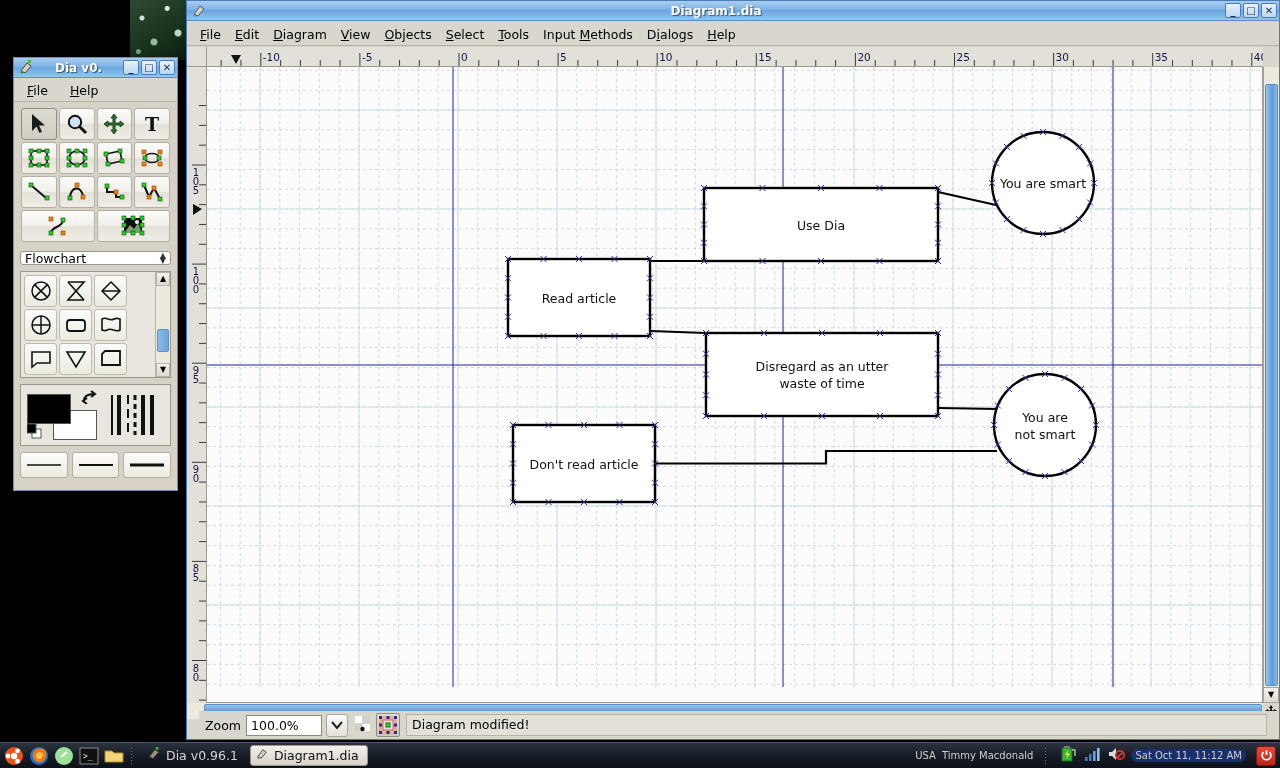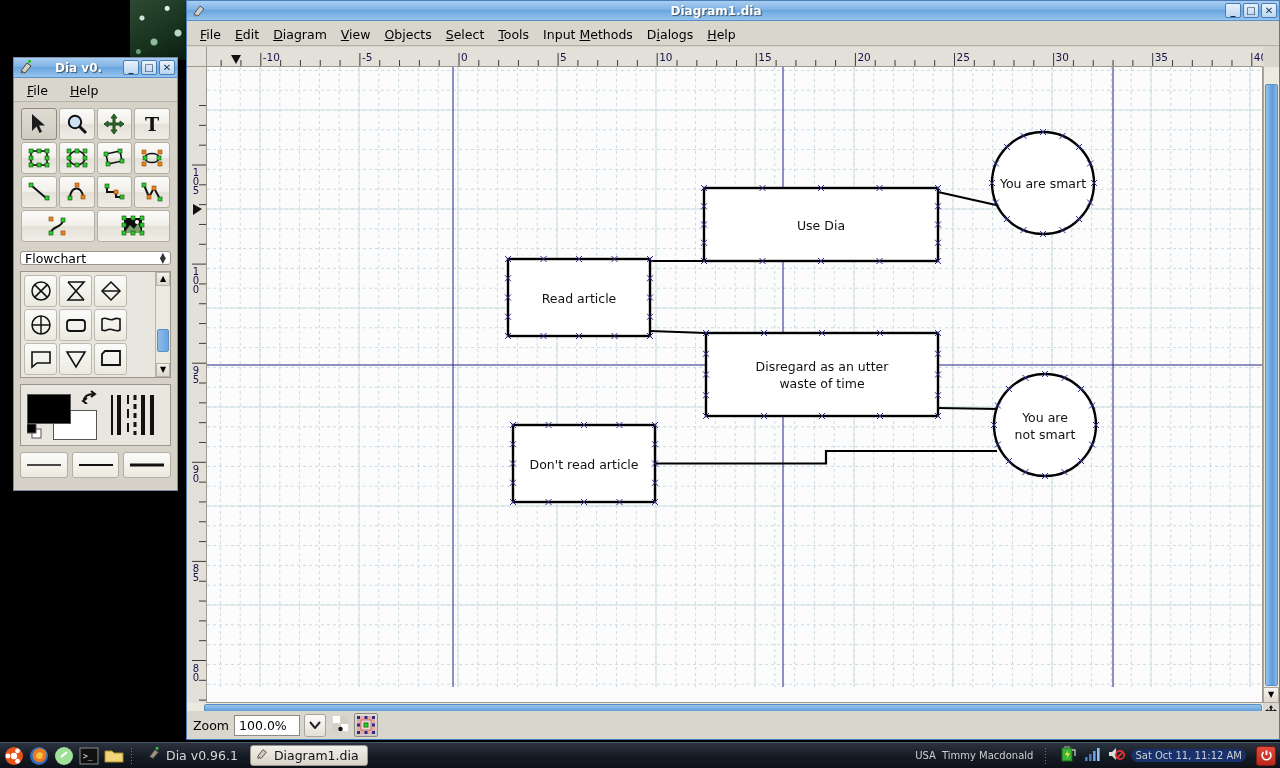--- a/index.html
+++ b/index.html
@@ -190,26 +190,26 @@
     background: linear-gradient(to bottom,#f6f4ee,#ddd9cf);
     border: 1px solid #a9a599; font-size: 8px; text-align: center; line-height: 14px; cursor: pointer;
   }
   #nav-btn {
     position: absolute; right: 0; bottom: 20px; width: 16px; height: 16px;
     background: #d9d6cd; display:flex; align-items:center; justify-content:center; cursor: pointer;
   }
 
   
   #statusbar {
-    position: absolute; left: 0; right: 0; bottom: 0; height: 28px;
+    position: absolute; left: 12px; right: 0; bottom: 0; height: 28px;
     background: #d9d6cd; display: flex; align-items: center; padding: 0 12px 0 6px;
   }
   #zoom-label { font-size: 12.5px; margin-right: 5px; }
   #zoom-input {
-    width: 66px; height: 21px; background: #fff; border: 1px solid #8e8a80;
+    width: 76px; height: 21px; background: #fff; border: 1px solid #8e8a80;
     font-size: 12.5px; padding: 0 4px; line-height: 19px; color:#000;
   }
   #zoom-drop {
     width: 22px; height: 23px; margin-left: 4px;
     background: linear-gradient(to bottom,#fbfbfa,#e4e1d8);
     border: 1px solid #a9a599; border-radius: 3px;
     display: flex; align-items: center; justify-content: center; cursor: pointer;
   }
   #grid-toggle { width: 18px; height: 20px; margin-left: 6px; position: relative; cursor:pointer;}
   #snap-toggle {
@@ -708,20 +708,21 @@
               <rect x="15" y="0" width="3" height="3"></rect>
             <rect x="0" y="15" width="3" height="3"></rect>
               <rect x="15" y="15" width="3" height="3"></rect>
             <rect x="7.5" y="0" width="3" height="3"></rect>
               <rect x="7.5" y="15" width="3" height="3"></rect>
             <rect x="0" y="7.5" width="3" height="3"></rect>
               <rect x="15" y="7.5" width="3" height="3"></rect>
           </g>
         </svg>
       </div>
+      <div id="status-msg">Diagram modified!</div>
     </div>
   </div>
 </div>
 
 <div class="win" id="toolbox">
   <div class="titlebar">
     <span class="tb-icon">
       <svg width="16" height="16" viewBox="0 0 16 16">
         <rect x="10" y="0" width="3" height="3" fill="#3dbb3d"></rect>
         <path d="M3 11 L9 3 L13 6 L7 13 Z" fill="#d8d2c2" stroke="#4a4134" stroke-width="1"></path>

